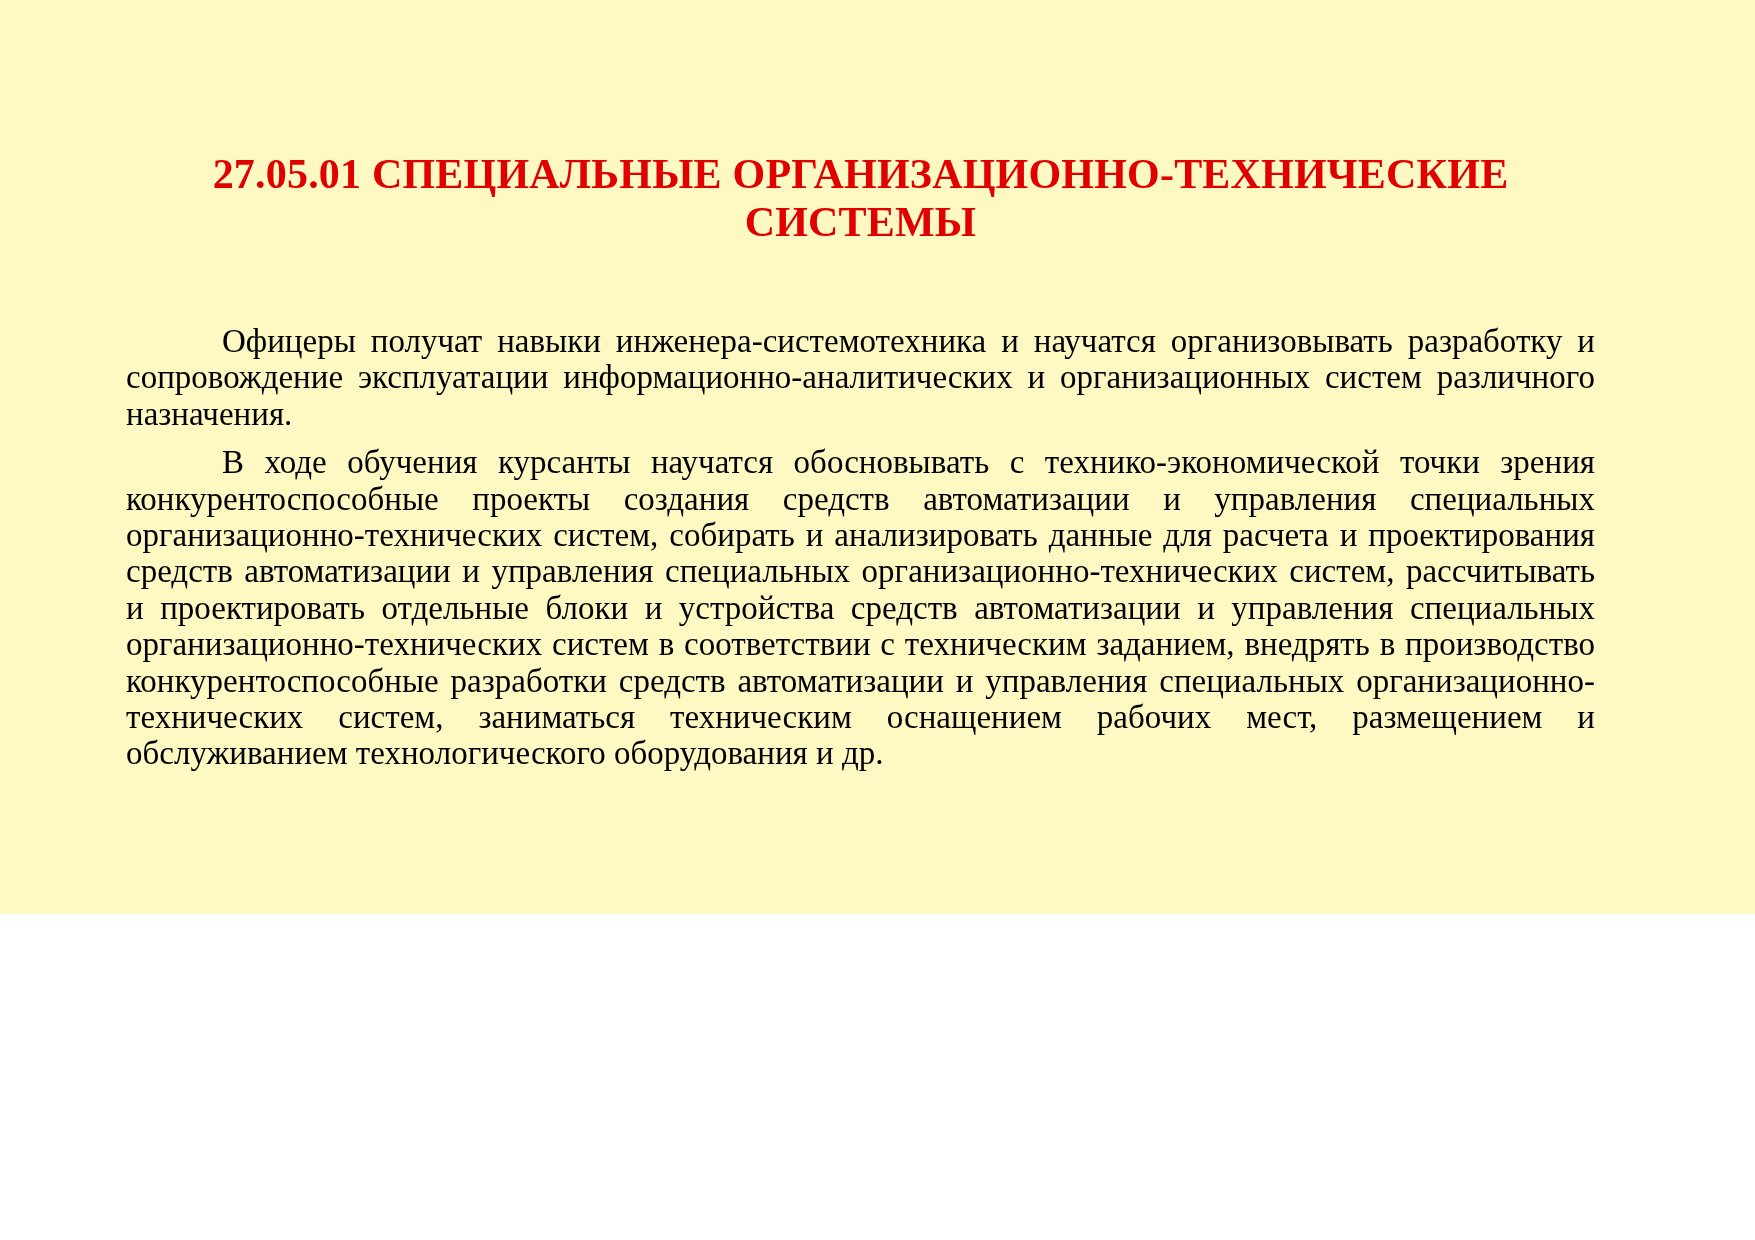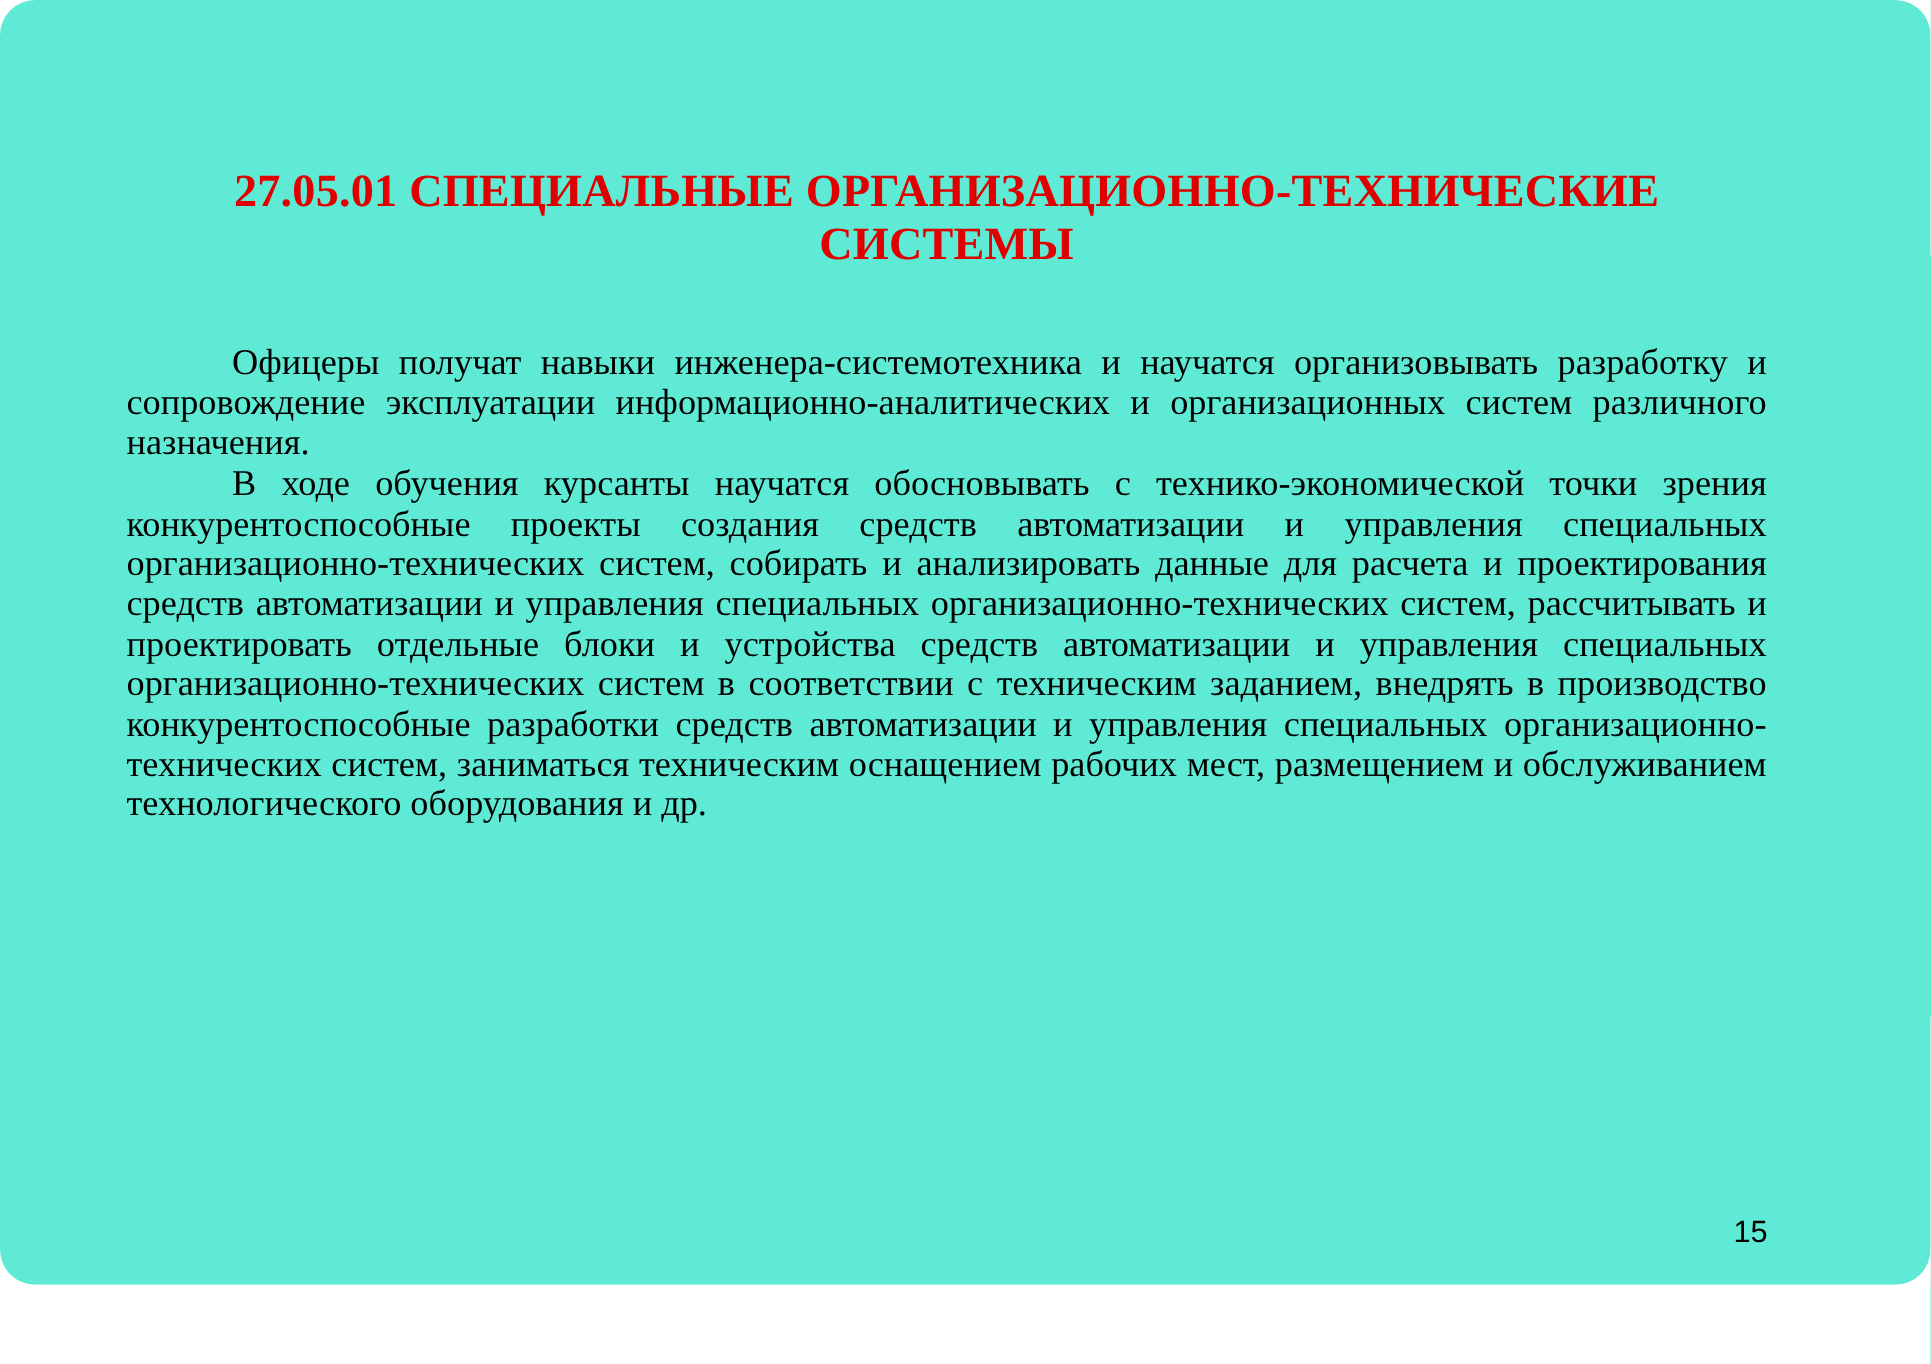--- a/index.html
+++ b/index.html
@@ -3,25 +3,24 @@
 <meta charset="utf-8">
 <style>
   html, body {
     margin: 0;
     padding: 0;
     background: #ffffff;
   }
   .doc-page {
     position: relative;
     width: 1755px;
-    height: 1168px;
-    background: #5eead4;
+    height: 914px;
+    background: #fef9c3;
     font-family: "Liberation Serif", serif;
     overflow: hidden;
-    border-radius: 32px;
   }
   .doc-title {
     position: absolute;
     left: 114px;
     top: 150px;
     width: 1493px;
     margin: 0;
     text-align: center;
     font-size: 42px;
     line-height: 48px;
@@ -33,21 +32,21 @@
     position: absolute;
     left: 114px;
     top: 311px;
     width: 1493px;
     color: #000000;
     font-size: 33px;
     line-height: 36.4px;
     text-align: justify;
   }
   .doc-content p {
-    margin: 1px;
+    margin: 12px;
     text-indent: 96px;
   }
   .page-number {
     position: absolute;
     top: 1104px;
     right: 148px;
     font-family: Liberation Sans, sans-serif;
     font-size: 28px;
     line-height: 32px;
     color: #000000;

